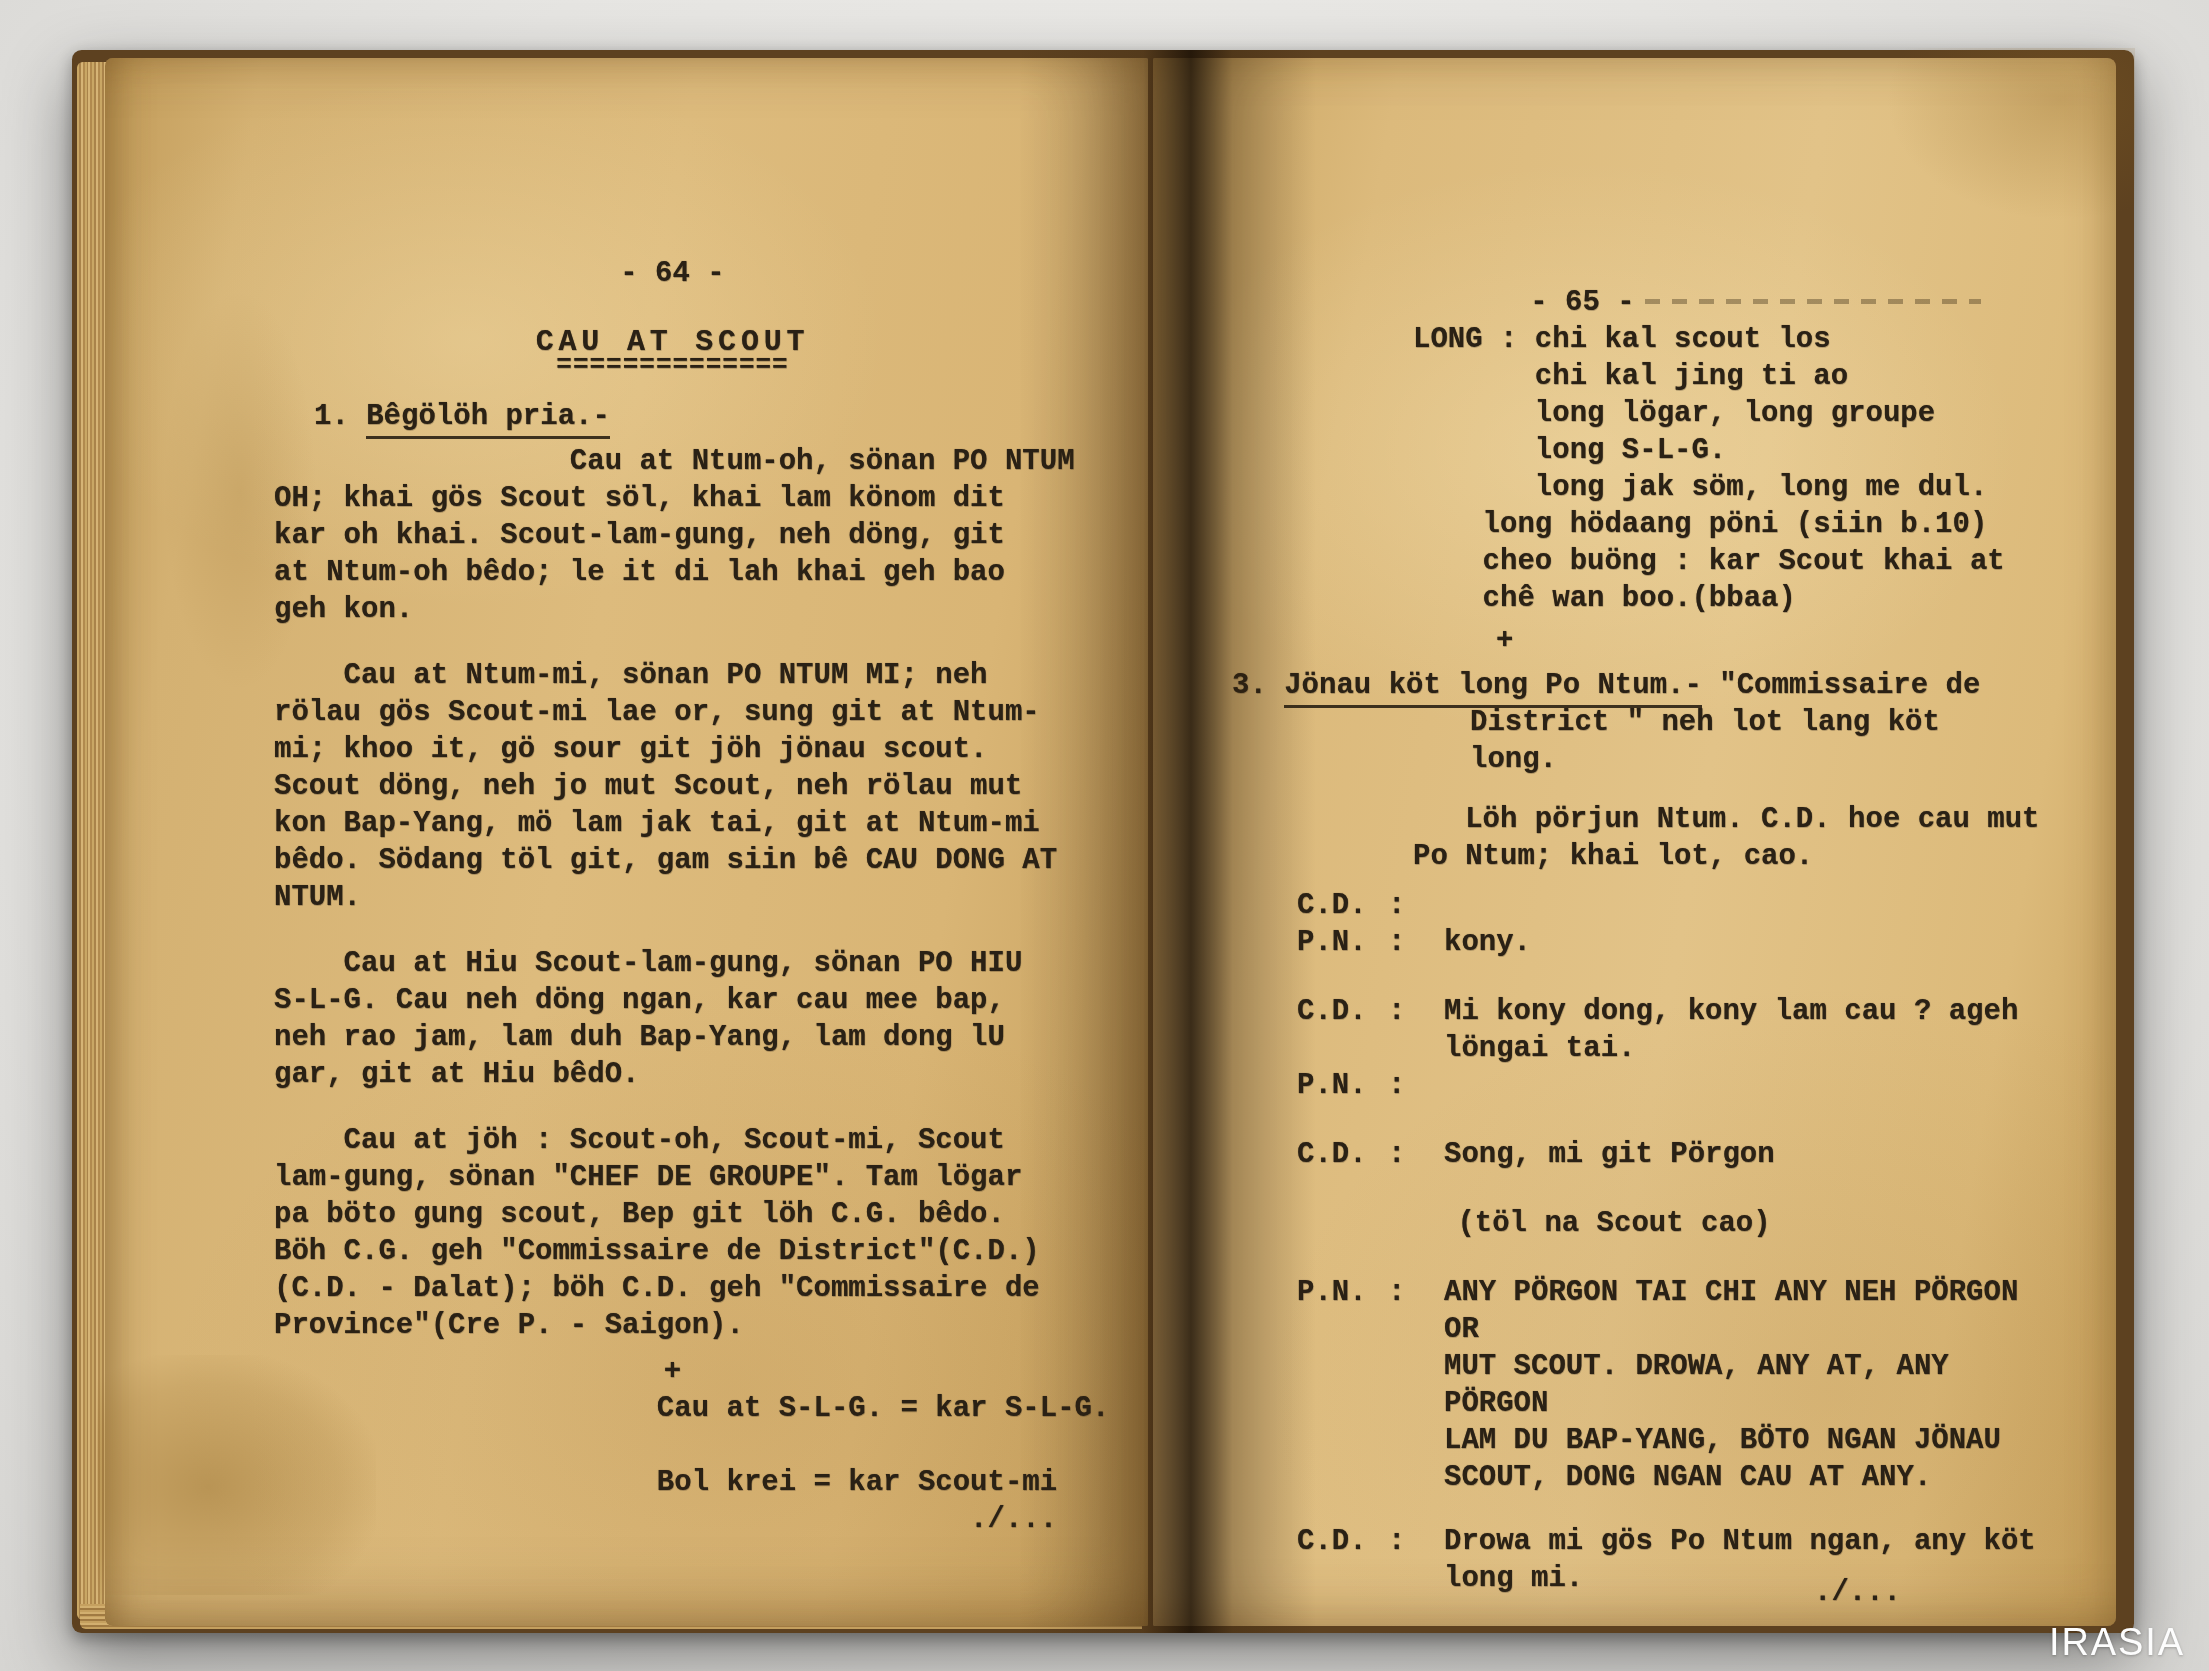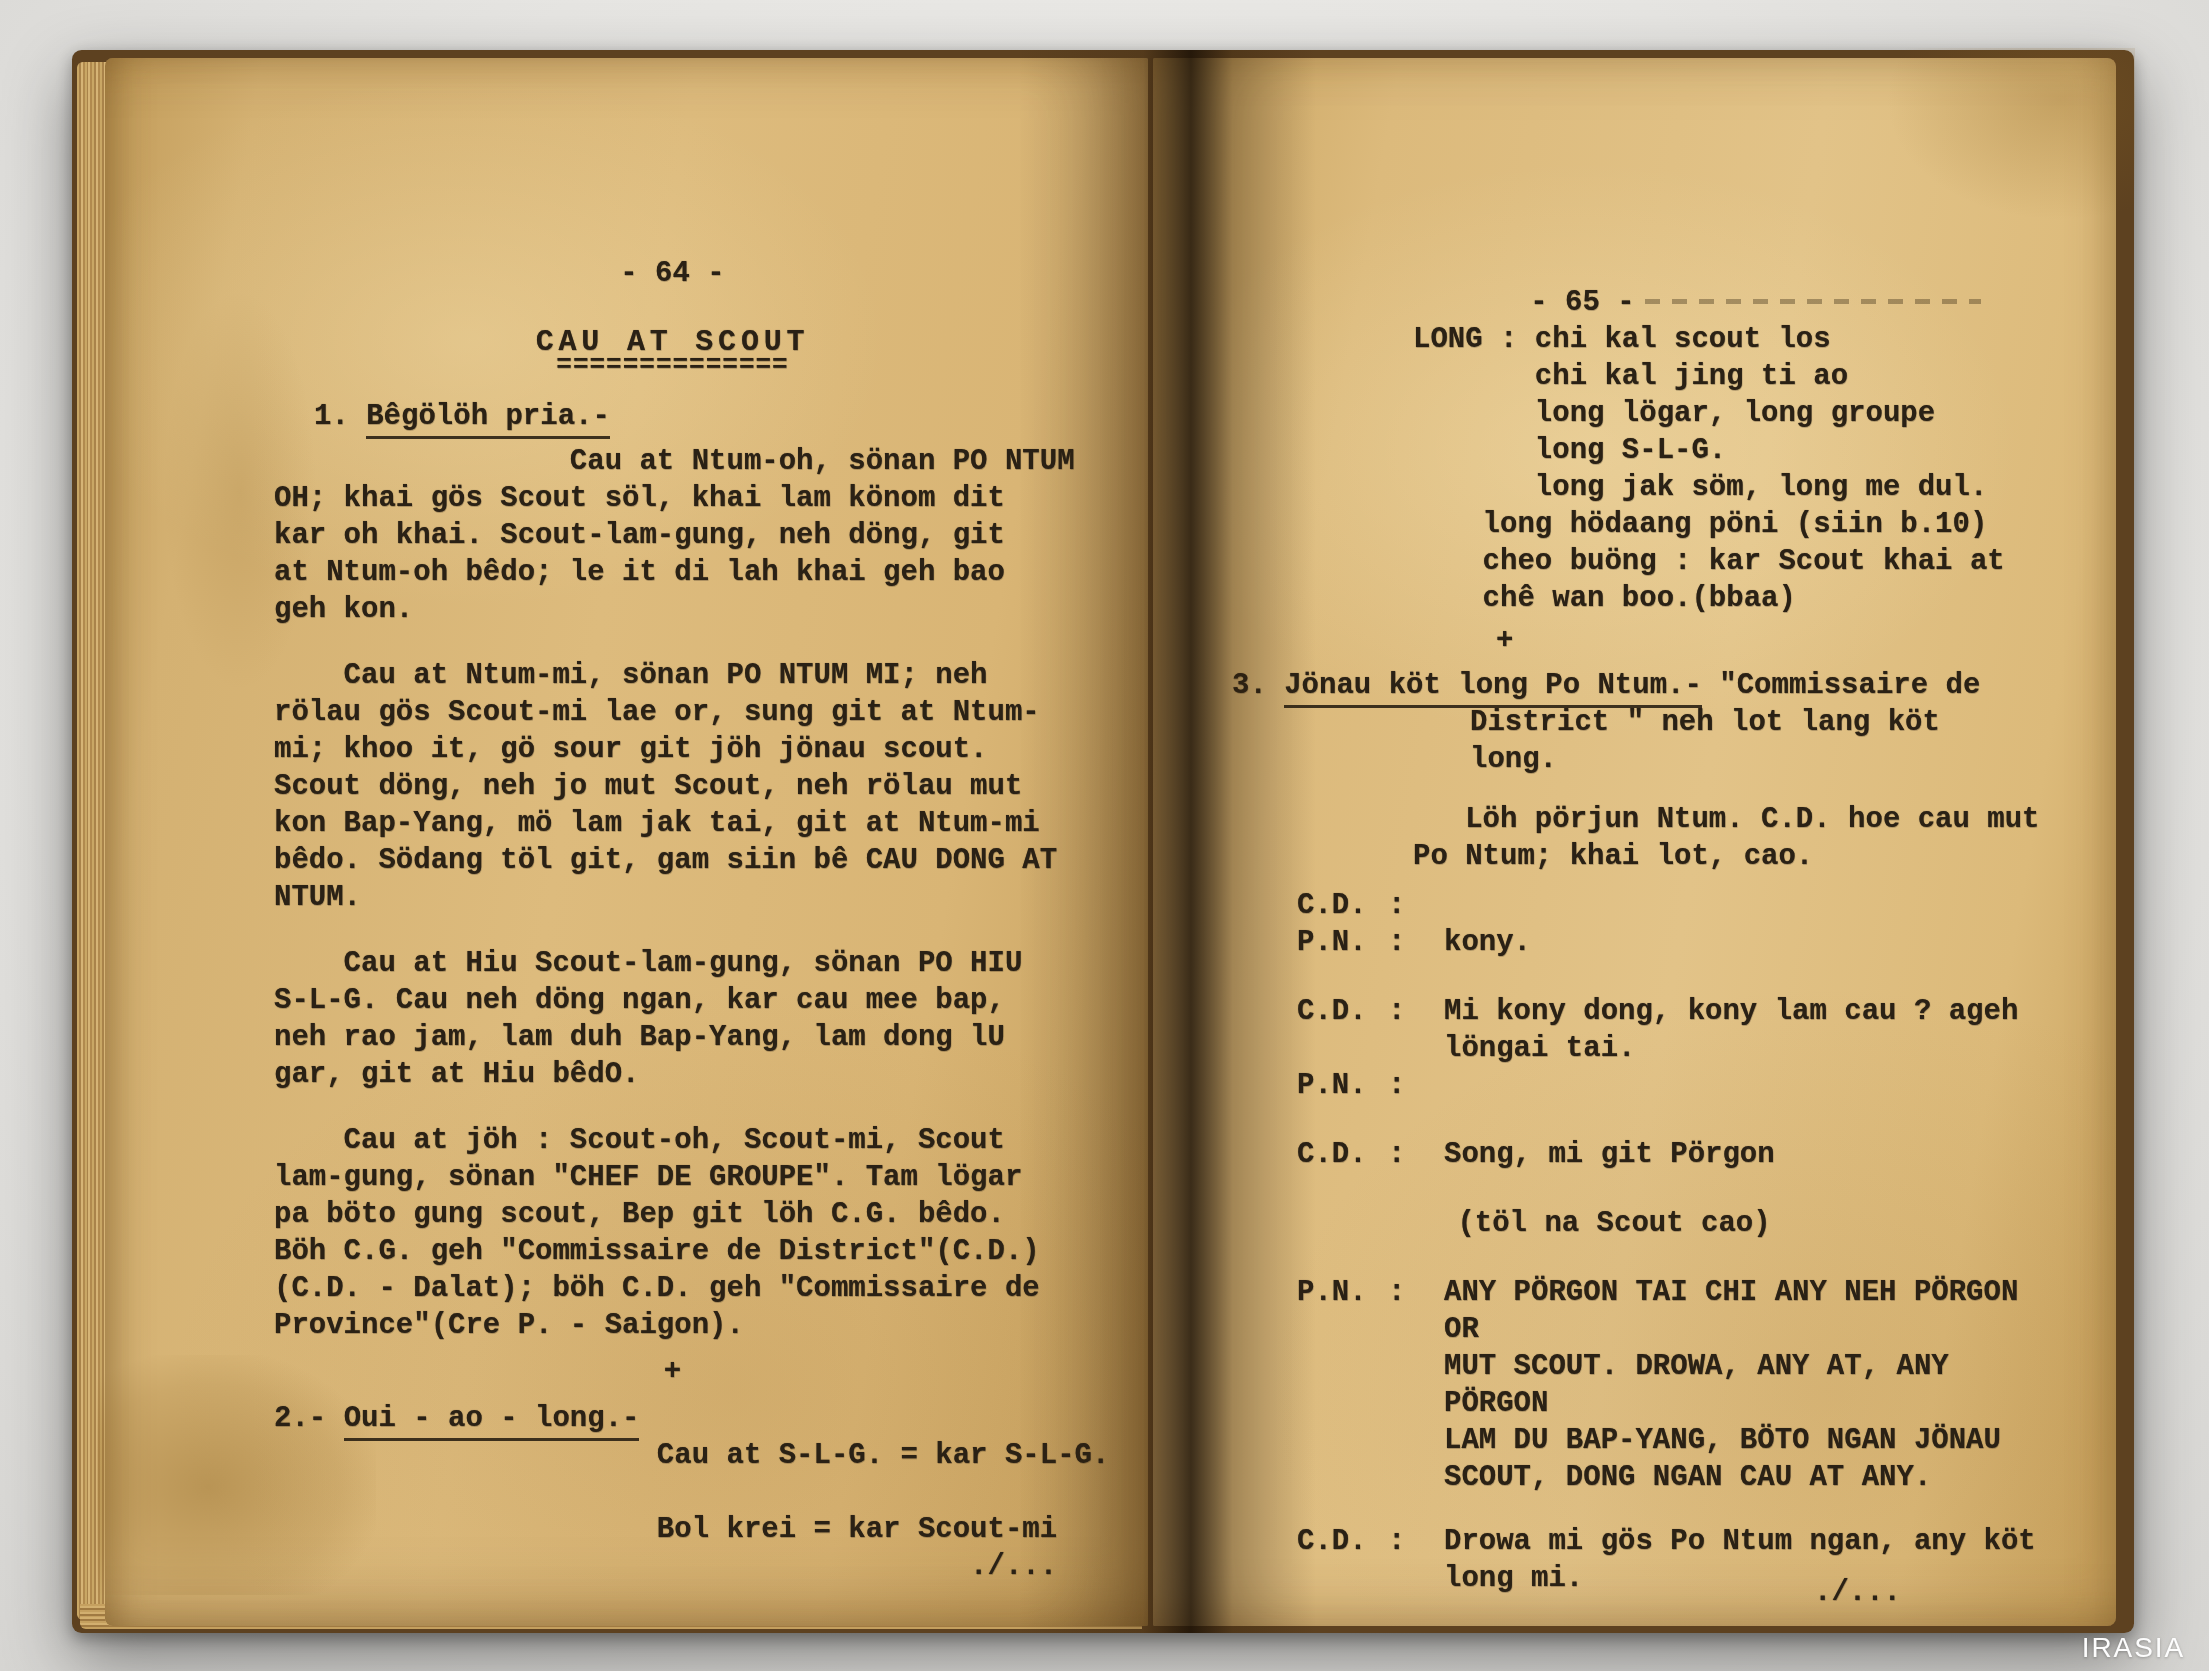--- a/index.html
+++ b/index.html
@@ -88,21 +88,21 @@
   .dlg .sp{width:91px;flex:none;}
   .dlg .colon{width:56px;flex:none;}
   .dlg .txt{flex:1;white-space:pre-line;}
   .first{margin-top:11.5px;}
   .gap{margin-top:32px;}
   .gap2{margin-top:27px;}
   .indent{padding-left:13.4px;}
   .cont-r{position:absolute;left:661px;top:1516px;}
 
   .watermark{position:absolute;right:25px;bottom:7.7px;
-    font-family:"Liberation Sans",sans-serif;font-size:28px;letter-spacing:1.9px;
+    font-family:"Liberation Sans",sans-serif;font-size:38px;letter-spacing:1.9px;
     color:#fdfdfd;text-shadow:0 1px 2.9px rgba(0,0,0,.25);}
 </style>
 </head>
 <body>
 
 <div class="stage">
   <div class="book">
     <div class="edge-left"></div>
     <div class="edge-bottom"></div>
 
@@ -130,21 +130,20 @@
 S-L-G. Cau neh döng ngan, kar cau mee bap,
 neh rao jam, lam duh Bap-Yang, lam dong lU
 gar, git at Hiu bêdO.</div>
         <div class="pre pgap">    Cau at jöh : Scout-oh, Scout-mi, Scout
 lam-gung, sönan "CHEF DE GROUPE". Tam lögar
 pa böto gung scout, Bep git löh C.G. bêdo.
 Böh C.G. geh "Commissaire de District"(C.D.)
 (C.D. - Dalat); böh C.D. geh "Commissaire de
 Province"(Cre P. - Saigon).</div>
         <div class="plus-l">+</div>
-        <div class="h2"><span>2.-</span> <span class="u">Oui - ao - long.-</span></div>
         <div class="pre eq">                      Cau at S-L-G. = kar S-L-G.
 
                       Bol krei = kar Scout-mi
                                         ./...</div>
       </div>
     </div>
 
     <div class="page page-right">
       <div class="stain s3"></div>
       <div class="content-right mono">

